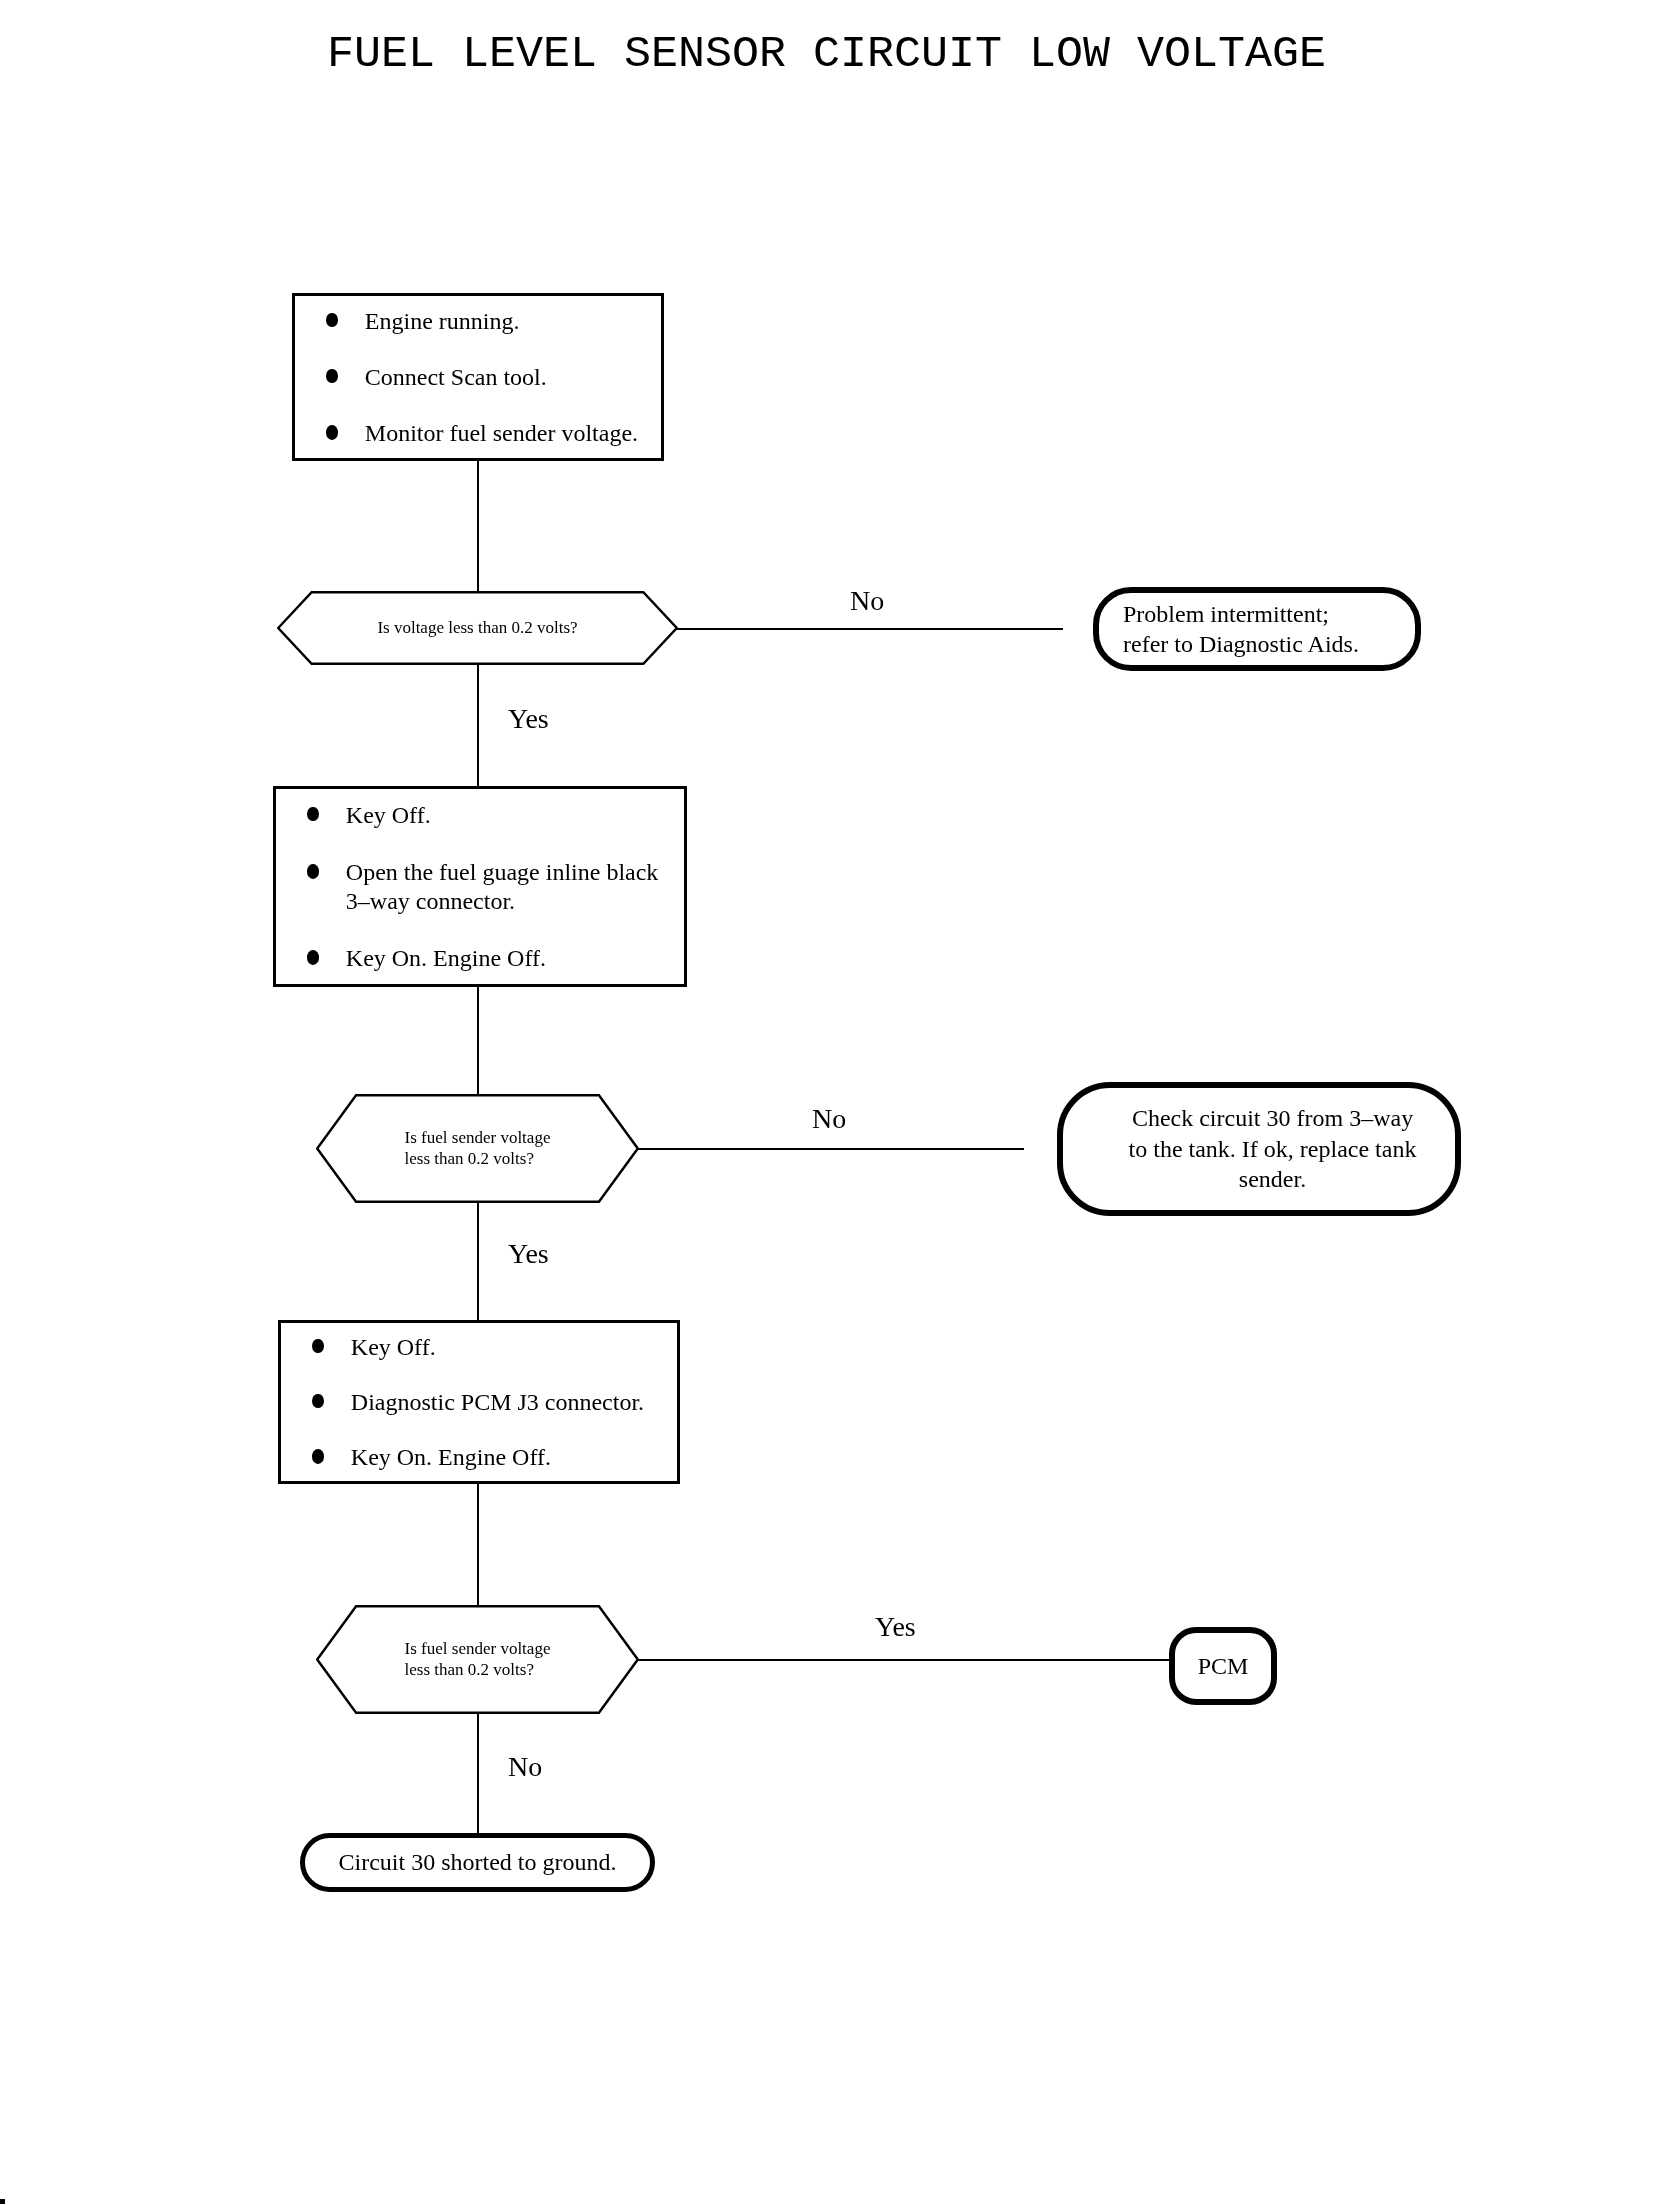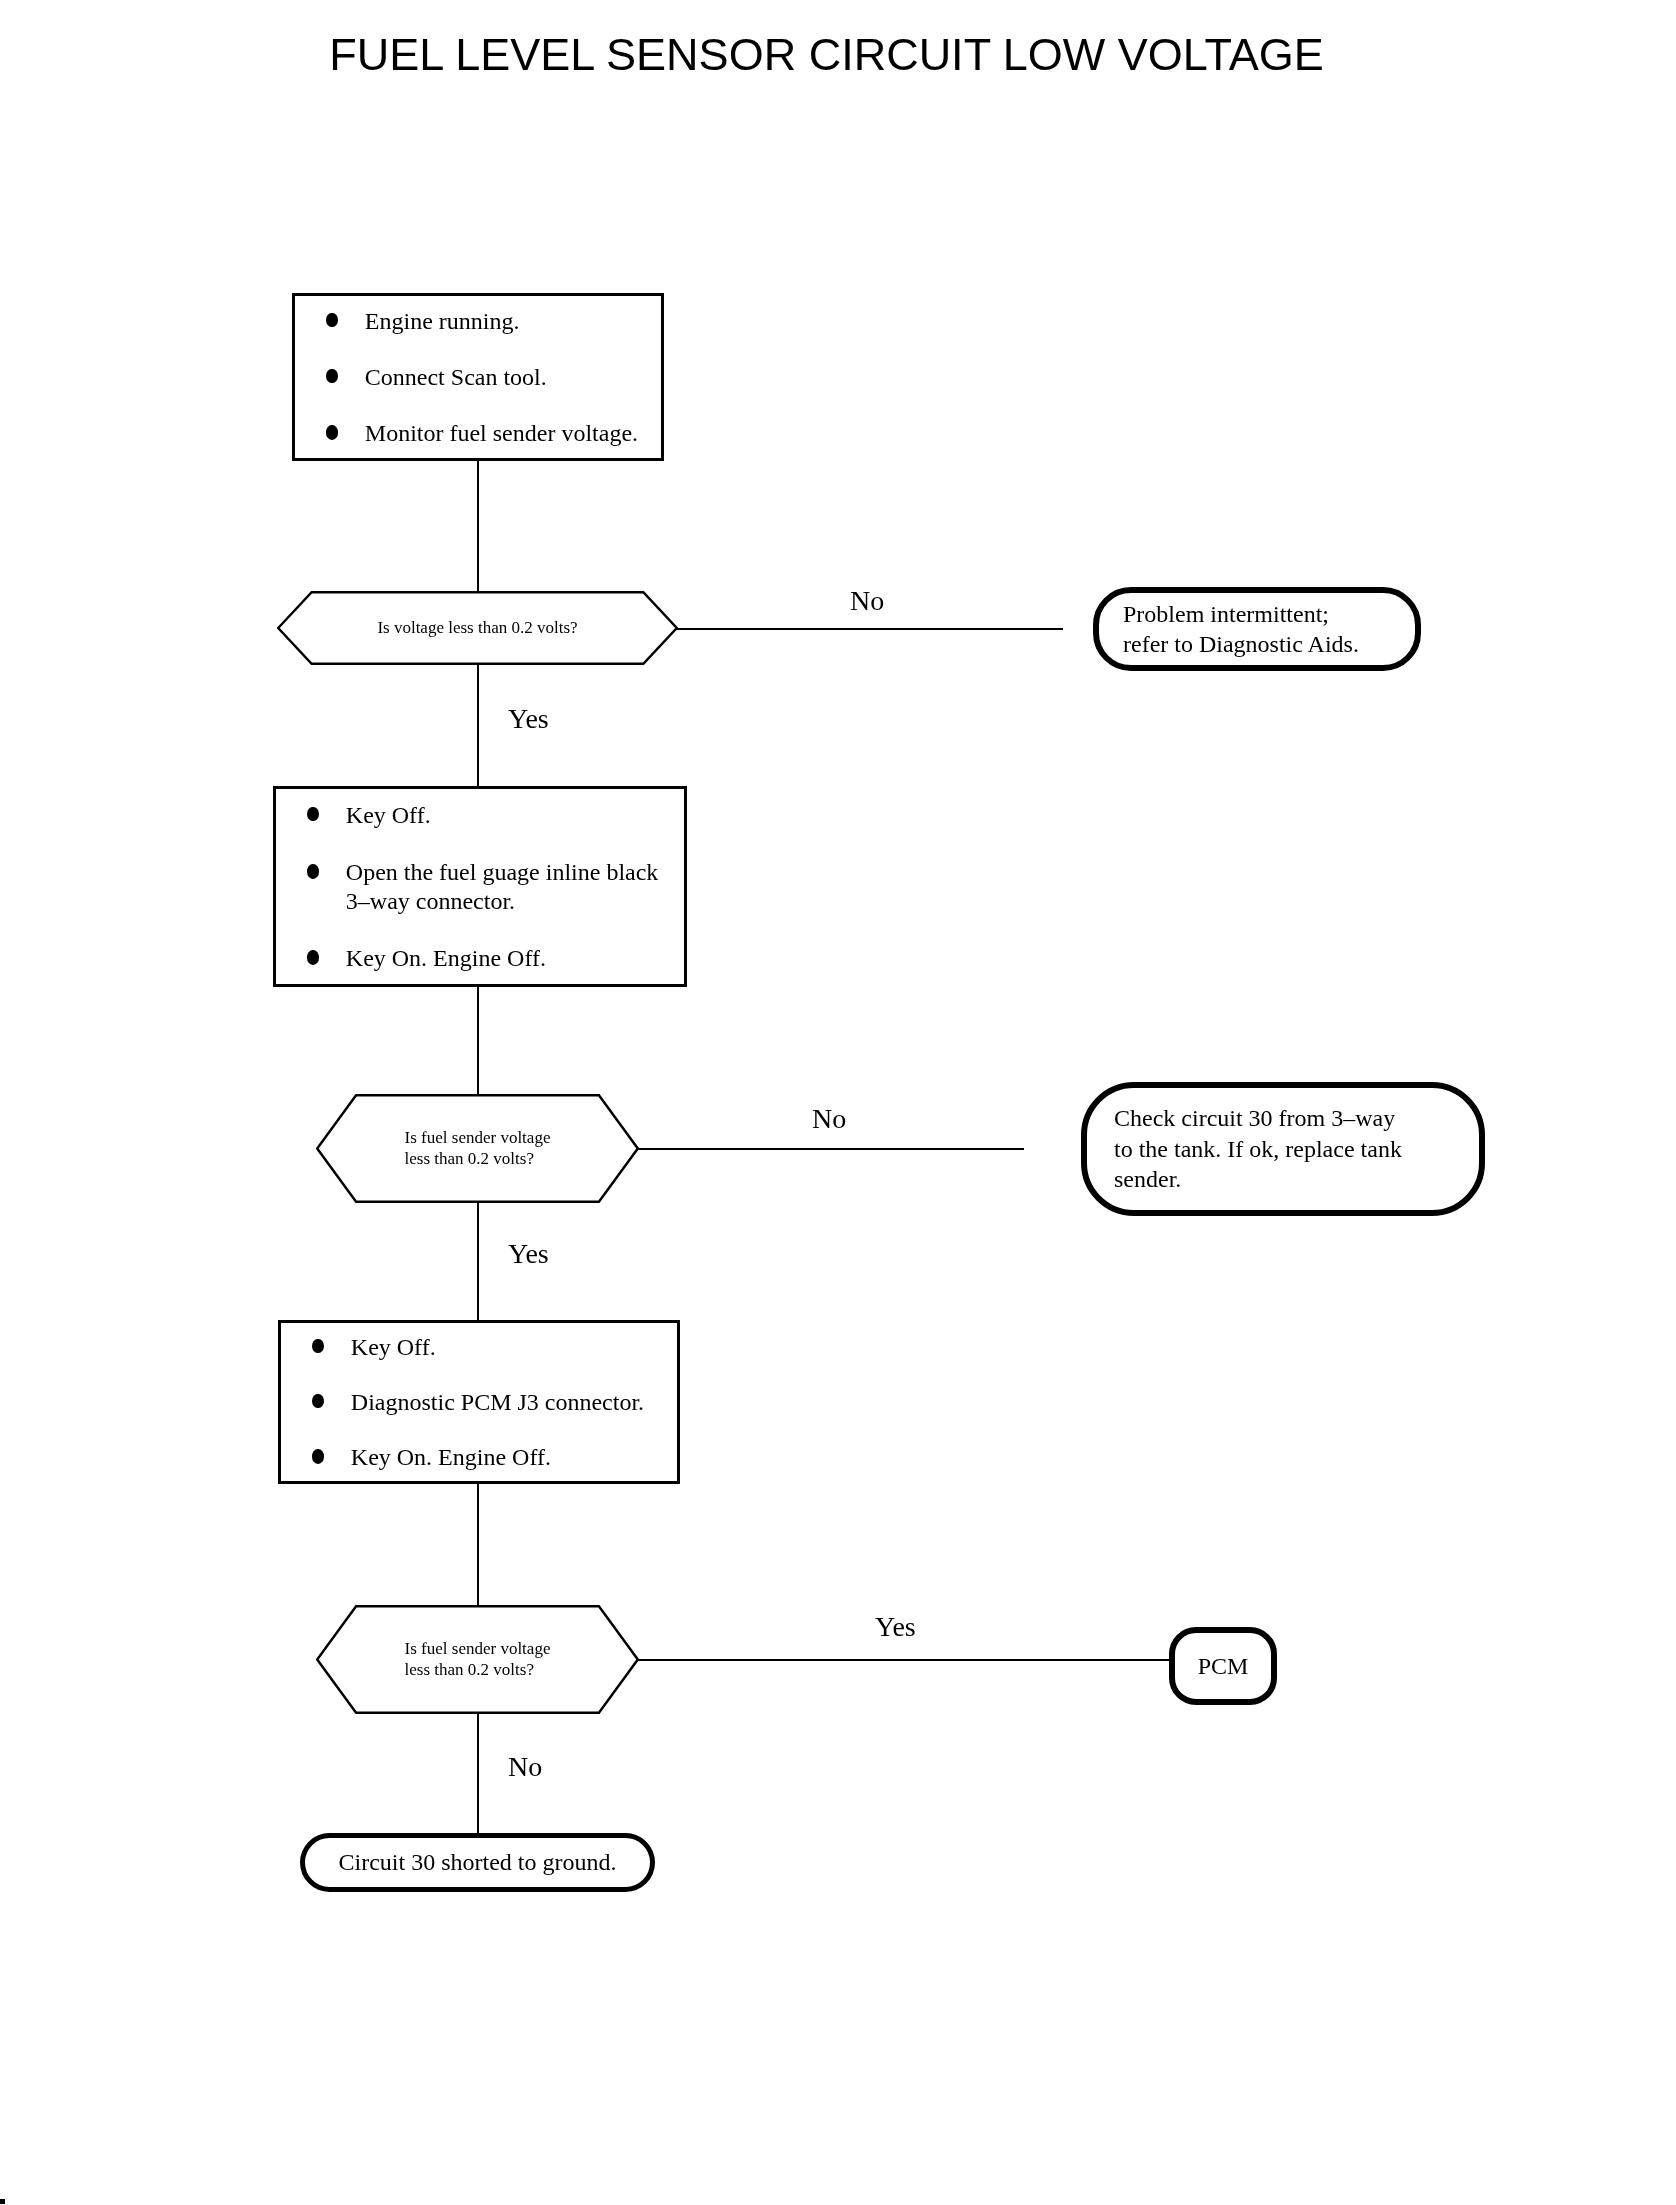--- a/index.html
+++ b/index.html
@@ -11,21 +11,21 @@
     overflow: hidden;
     font-family: "Liberation Serif", serif;
     color: #000000;
   }
   .title {
     position: absolute;
     top: 29px;
     left: 0;
     width: 1653px;
     text-align: center;
-    font-family: Liberation Sans, sans-serif;
+    font-family: Liberation Mono, monospace;
     font-size: 45px;
     font-weight: normal;
     letter-spacing: 0px;
     white-space: nowrap;
   }
   
   .line { position: absolute; background: #000000; }
   .line.v { width: 2.4px; }
   .line.h { height: 2.4px; }
   
@@ -164,21 +164,21 @@
       <polygon points="2,90 66,2 466,2 530,90 466,178 66,178" fill="#ffffff" stroke="#000000" stroke-width="4"></polygon>
     </svg>
     <div class="hex-label">
       <div class="lines">
         <div class="line-block">Is fuel sender voltage</div>
         <div class="line-block">less than 0.2 volts?</div>
       </div>
     </div>
   </div>
 
-  <div class="terminal" style="left:1081px; top:1082px; width:404px; height:134px; border-radius:53px; border-width:6.7px; padding-left:27px;">
+  <div class="terminal" style="left:1057px; top:1082px; width:404px; height:134px; border-radius:53px; border-width:6.7px; padding-left:27px;text-align:center;">
     <div class="line-block">Check circuit 30 from 3–way</div>
     <div class="line-block">to the tank. If ok, replace tank</div>
     <div class="line-block">sender.</div>
   </div>
 
   <div class="process" style="left:278px; top:1320px; width:402px; height:164px;">
     <div class="bullet-row">
       <span class="bullet-dot"></span>
       <span class="bullet-text">Key Off.</span>
     </div>

